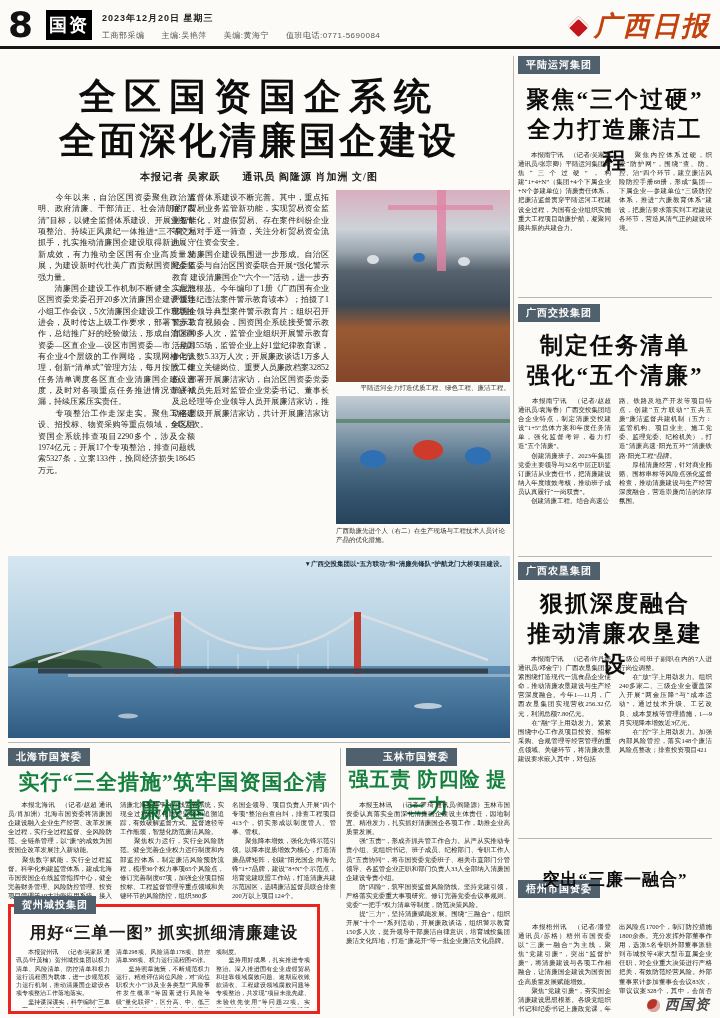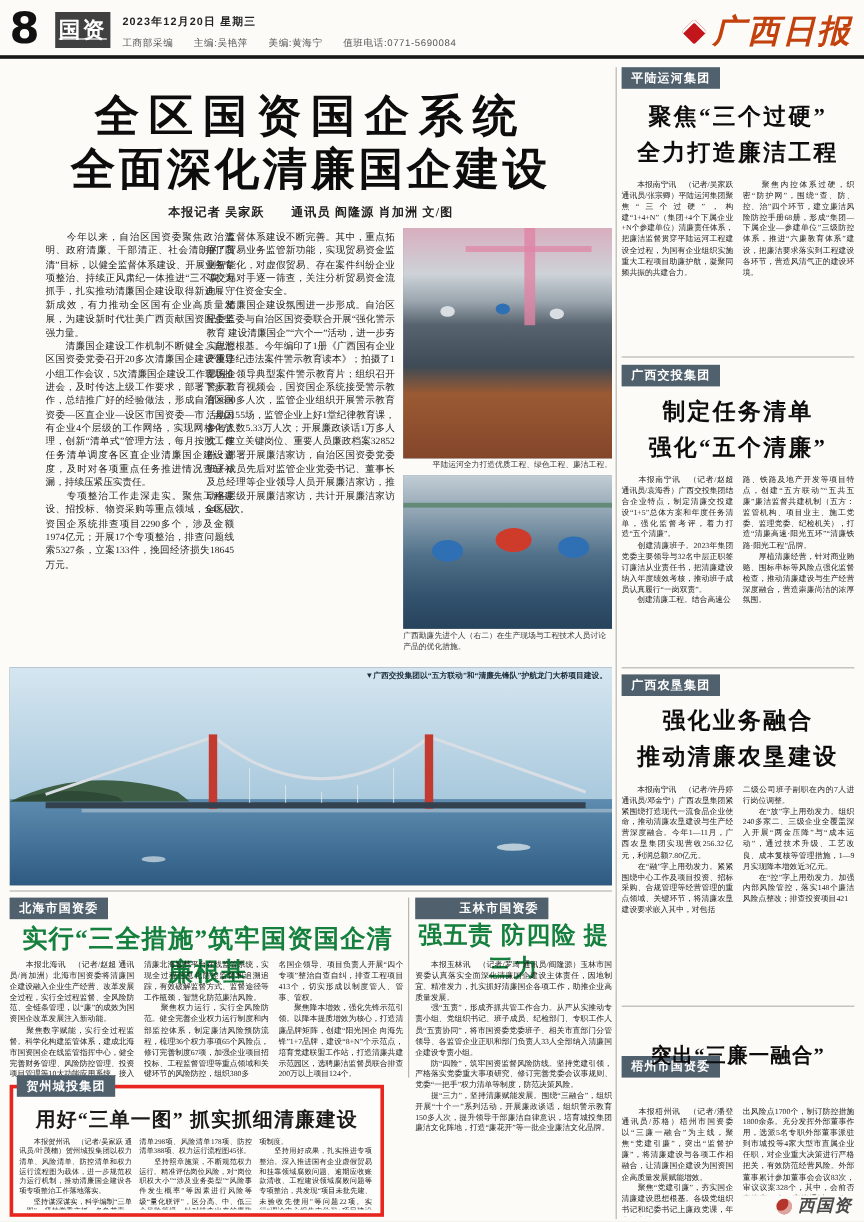--- a/index.html
+++ b/index.html
@@ -1,22 +1,22 @@
 <!DOCTYPE html>
 <html><head>
 <meta charset="utf-8">
 <style>
   html,body{margin:0;padding:0;}
   body{background:#e9e7e2;font-family:"Liberation Serif","DejaVu Serif",serif;}
   #page{position:relative;width:720px;height:1018px;background:#fcfbf8;margin:0 auto;overflow:hidden;color:#1a1a1a;}
 
   
   .page-num{position:absolute;left:8px;top:6px;font-family:"DejaVu Sans",sans-serif;font-weight:900;font-size:36px;line-height:38px;color:#111;}
-  .section-box{position:absolute;left:46px;top:10px;width:46px;height:30px;background:#404040;color:#fff;
-    font-family:"Liberation Sans",sans-serif;font-weight:700;font-size:18px;line-height:30px;text-align:center;letter-spacing:2px;text-decoration:underline;}
+  .section-box{position:absolute;left:46px;top:10px;width:46px;height:30px;background:#000000;color:#fff;
+    font-family:"Liberation Sans",sans-serif;font-weight:700;font-size:18px;line-height:30px;text-align:center;letter-spacing:2px;}
   .mast-info{position:absolute;left:102px;top:12px;width:300px;font-family:"Liberation Sans",sans-serif;}
   .mast-date{font-size:9px;font-weight:700;color:#222;letter-spacing:1px;}
   .mast-staff{font-size:8px;color:#555;margin-top:5px;letter-spacing:.5px;}
   .brand{position:absolute;right:10px;top:8px;display:flex;align-items:center;}
   .brand-icon{width:15px;height:15px;background:#c3151c;transform:rotate(45deg);margin-right:8px;border-radius:2px;
     box-shadow:inset 2px 2px 0 #fcfbf8;}
   .brand-name{font-size:27px;font-weight:900;font-style:italic;color:#c2410c;letter-spacing:2px;}
   .mast-rule{position:absolute;left:0;top:46px;width:720px;height:3px;background:#171717;}
 
   
@@ -55,21 +55,21 @@
   .ph2 .pipe{position:absolute;left:0;top:18%;width:100%;height:4px;background:#4d7a5d;opacity:.7;}
 
   .ph3{left:8px;top:556px;width:502px;height:182px;}
   .ph3 svg{display:block;}
   .ph3-cap{left:240px;top:560px;width:266px;text-align:right;color:#1c2c38;font-weight:700;}
 
   
   .rr-tag{position:absolute;left:518px;}
   .rr-hl{position:absolute;left:518px;width:194px;text-align:center;font-weight:900;color:#0d0d0d;
     font-family:"Liberation Serif",serif;}
-  .hl19{font-size:19px;letter-spacing:2px;}
+  .hl19{font-size:23px;letter-spacing:2px;}
   .hl17{font-size:17px;letter-spacing:1px;}
   .hl15{font-size:15px;letter-spacing:0;}
 
   
   .bhl{position:absolute;text-align:center;font-weight:900;color:#15803d;font-family:"Liberation Serif",serif;}
   .redbox{position:absolute;left:8px;top:904px;width:312px;height:110px;border:3px solid #e8251f;background:#fffdfb;box-sizing:border-box;}
   .redbox-tag{position:absolute;left:14px;top:896px;}
   .redbox-hl{position:absolute;left:12px;top:922px;width:304px;text-align:center;font-size:16.5px;font-weight:900;letter-spacing:1px;}
 
   .footer-brand{position:absolute;right:10px;bottom:4px;display:flex;align-items:center;}
@@ -170,21 +170,21 @@
   <div class="rr-hl hl19" style="top:330px;">制定任务清单</div>
   <div class="rr-hl hl19" style="top:360px;">强化“五个清廉”</div>
   <div class="col small" style="left:518px;top:396px;width:93px;height:156px;">　　本报南宁讯　（记者/赵超 通讯员/袁海香）广西交投集团结合企业特点，制定清廉交投建设“1+5”总体方案和年度任务清单，强化监督考评，着力打造“五个清廉”。
 　　创建清廉班子。2023年集团党委主要领导与32名中层正职签订廉洁从业责任书，把清廉建设纳入年度绩效考核，推动班子成员认真履行“一岗双责”。
 　　创建清廉工程。结合高速公</div>
   <div class="col small" style="left:619px;top:396px;width:93px;height:156px;">路、铁路及地产开发等项目特点，创建“五方联动”“五共五廉”廉洁监督共建机制（五方：监管机构、项目业主、施工党委、监理党委、纪检机关），打造“清廉高速·阳光五环”“清廉铁路·阳光工程”品牌。
 　　厚植清廉经营，针对商业贿赂、围标串标等风险点强化监督检查，推动清廉建设与生产经营深度融合，营造崇廉尚洁的浓厚氛围。</div>
   <div class="hrule" style="left:518px;top:556px;width:194px;"></div>
 
   <div class="tag rr-tag" style="top:562px;">广西农垦集团</div>
-  <div class="rr-hl hl19" style="top:588px;">强化业务融合</div>
+  <div class="rr-hl hl19" style="top:588px;">狠抓深度融合</div>
   <div class="rr-hl hl19" style="top:618px;">推动清廉农垦建设</div>
   <div class="col small" style="left:518px;top:654px;width:93px;height:178px;">　　本报南宁讯　（记者/许丹婷 通讯员/邓金宁）广西农垦集团紧紧围绕打造现代一流食品企业使命，推动清廉农垦建设与生产经营深度融合。今年1—11月，广西农垦集团实现营收256.32亿元，利润总额7.80亿元。
 　　在“融”字上用劲发力。紧紧围绕中心工作及项目投资、招标采购、合规管理等经营管理的重点领域、关键环节，将清廉农垦建设要求嵌入其中，对包括</div>
   <div class="col small" style="left:619px;top:654px;width:93px;height:178px;">二级公司班子副职在内的7人进行岗位调整。
 　　在“放”字上用劲发力。组织240多家二、三级企业全覆盖深入开展“两金压降”与“成本运动”，通过技术升级、工艺改良、成本复核等管理措施，1—9月实现降本增效近3亿元。
 　　在“控”字上用劲发力。加强内部风险管控，落实148个廉洁风险点整改；排查投资项目421</div>
   <div class="hrule" style="left:518px;top:838px;width:194px;"></div>
 
   <div class="tag rr-tag" style="top:844px;margin-top:36px;">梧州市国资委</div>
   <div class="rr-hl hl17" style="top:868px;">突出“三廉一融合”</div>

